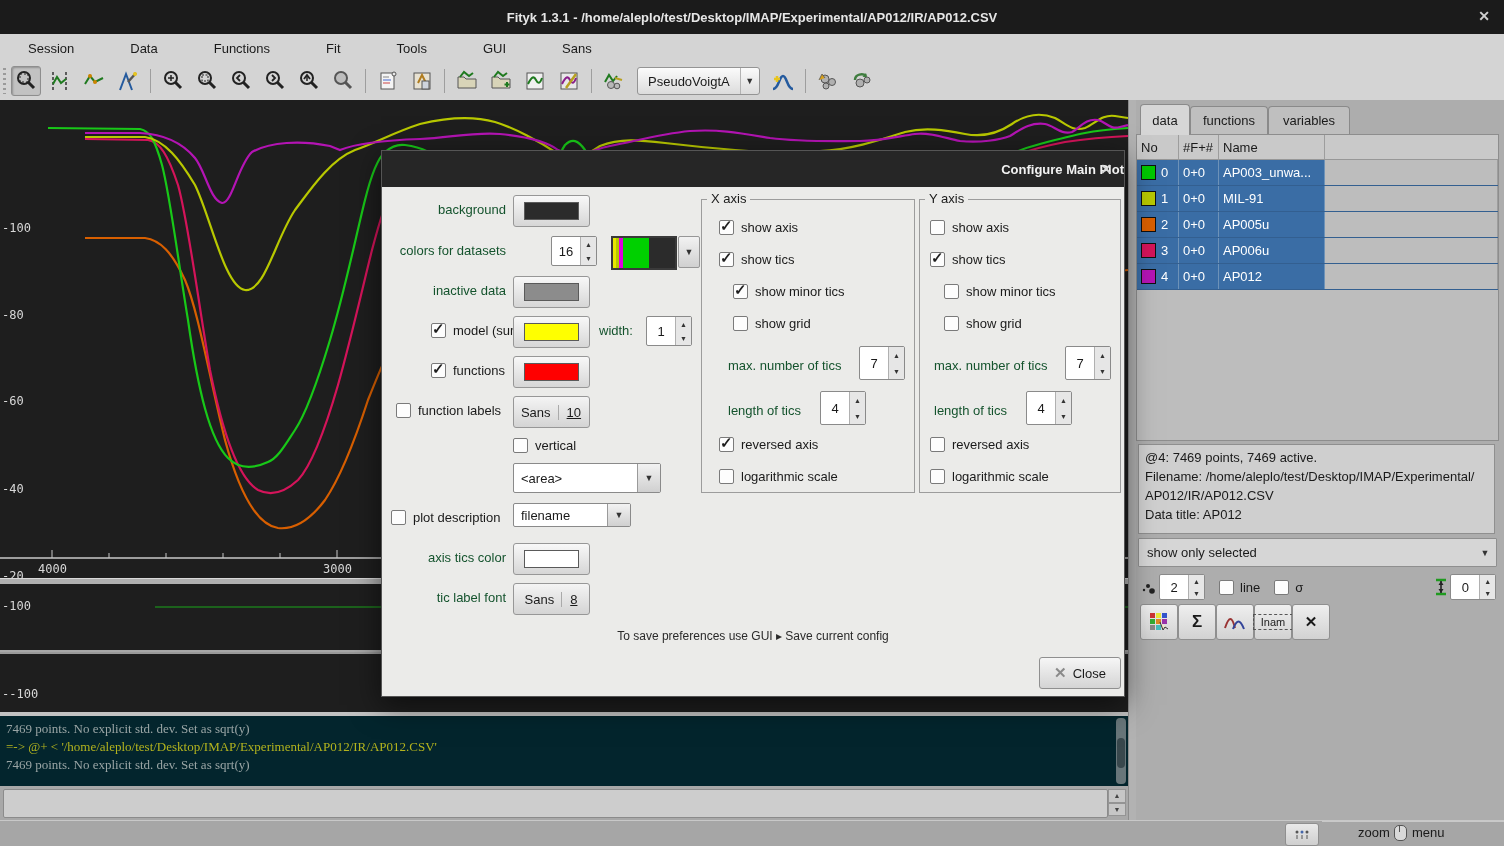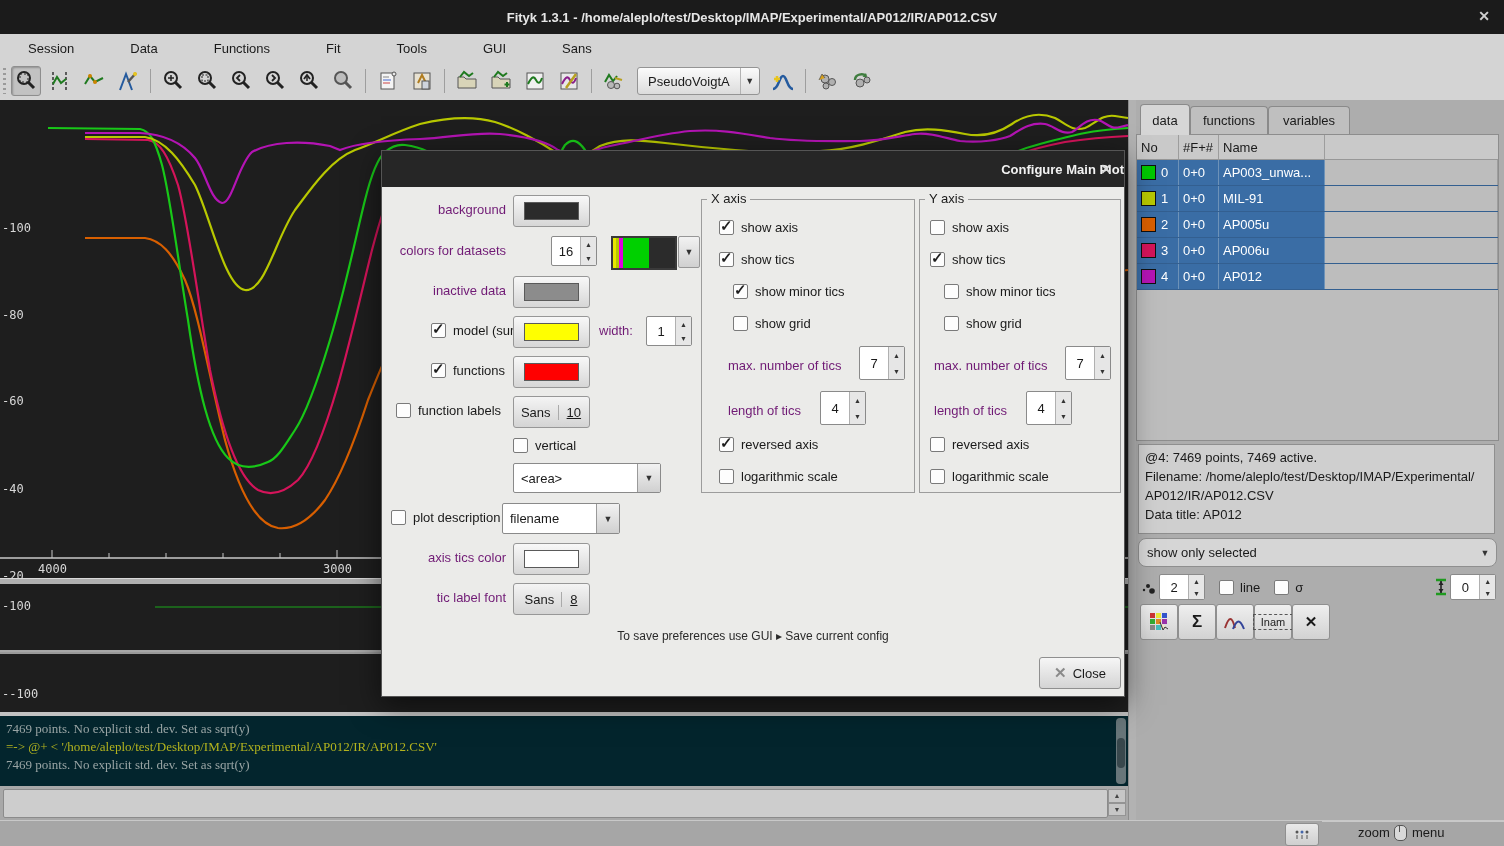--- a/index.html
+++ b/index.html
@@ -58,30 +58,30 @@
   .dtable .hrow{display:flex;background:#c9c9c9;border-bottom:1px solid #979797;height:24px;align-items:center;}
   .dtable .hcell{padding:0 4px;box-sizing:border-box;border-right:1px solid #9d9d9d;height:100%;display:flex;align-items:center;}
   .drow{display:flex;height:25px;background:#3a6da5;color:#fff;align-items:center;border-bottom:1px solid #335f90;}
   .dcell{padding:0 4px;box-sizing:border-box;height:100%;display:flex;align-items:center;border-right:1px solid #6d92b8;}
   .sw13{width:13px;height:13px;border:1px solid #101010;margin-right:5px;flex:none;}
   .c-no{width:42px;}
   .c-f{width:40px;}
   .c-name{width:106px;}
   .c-rest{flex:1;border-right:1px solid #9d9d9d;}
   .infobox{position:absolute;left:2px;top:344px;width:357px;height:90px;background:#cfcfcf;border:1px solid #8f8f8f;padding:3px 6px;box-sizing:border-box;line-height:19px;}
-  .sbcombo{position:absolute;left:2px;top:438px;width:357px;height:27px;background:#d6d6d6;border:1px solid #8f8f8f;border-radius:8px;display:flex;align-items:center;}
+  .sbcombo{position:absolute;left:2px;top:438px;width:357px;height:27px;background:#d6d6d6;border:1px solid #8f8f8f;border-radius:1px;display:flex;align-items:center;}
   .sbcombo .val{flex:1;padding:0 8px;}
   .sbcombo .arr{width:22px;text-align:center;font-size:9px;color:#333;}
   .ctrlrow{position:absolute;left:0;top:472px;width:368px;height:30px;display:flex;align-items:center;}
   .sqbtn{position:absolute;top:504px;width:36px;height:34px;background:linear-gradient(#efefef,#d2d2d2);border:1px solid #8f8f8f;border-radius:3px;display:flex;align-items:center;justify-content:center;font-weight:bold;}
   
   .dialog{left:381px;top:150px;width:742px;height:545px;background:#ebebe9;border:1px solid #555;box-shadow:0 8px 28px rgba(0,0,0,.55);z-index:50;}
   .dlg-title{position:absolute;left:0;top:0;width:100%;height:36px;background:#262626;color:#f2f2f2;display:flex;align-items:center;justify-content:flex-end;font-weight:bold;box-sizing:border-box;}
   .dlg-close{position:absolute;right:12px;top:10px;color:#dcdcdc;font-size:14px;}
-  .dlabel{position:absolute;text-align:right;color:#701a75;}
+  .dlabel{position:absolute;text-align:right;color:#14532d;}
   .swbtn{position:absolute;width:75px;height:30px;background:linear-gradient(#f8f8f8,#d6d6d6);border:1px solid #979797;border-radius:3px;display:flex;align-items:center;justify-content:center;}
   .swbtn .sw{width:53px;height:16px;border:1px solid #5a5a5a;}
   .cb{width:15px;height:15px;background:#fdfdfd;border:1px solid #7a7a7a;border-radius:2px;display:inline-block;position:relative;flex:none;box-sizing:border-box;}
   .cb.on::after{content:"✓";position:absolute;left:0px;top:-4px;font-size:15px;font-weight:bold;color:#1e1e1e;}
   .cbrow{position:absolute;display:flex;align-items:center;gap:7px;}
   .spin{position:absolute;display:flex;background:#fff;border:1px solid #8a8a8a;border-radius:2px;box-sizing:border-box;}
   .spin .val{display:flex;align-items:center;justify-content:center;padding:0 5px;min-width:18px;}
   .spin .btns{display:flex;flex-direction:column;border-left:1px solid #b0b0b0;width:15px;}
   .spin .btns span{flex:1;display:flex;align-items:center;justify-content:center;font-size:7px;color:#333;background:#e6e6e6;}
   .combo{position:absolute;display:flex;background:#fff;border:1px solid #8a8a8a;border-radius:2px;box-sizing:border-box;}
@@ -564,21 +564,21 @@
 
     <div class="combo" style="left:131px;top:312px;width:148px;height:30px">
       <span class="val">&lt;area&gt;</span>
       <span class="arr">▼</span>
     </div>
 
     <div class="cbrow" style="left:9px;top:359px">
       <span class="cb"></span>
       <span>plot description</span>
     </div>
-    <div class="combo" style="left:120px;top:352px;width:118px;height:31px">
+    <div class="combo" style="left:131px;top:352px;width:118px;height:24px">
       <span class="val">filename</span>
       <span class="arr">▼</span>
     </div>
 
     <span class="dlabel" style="right:618px;top:399px">axis  tics color</span>
     <div class="swbtn" style="left:131px;top:392px">
         <span class="sw" style="background:#ffffff"></span>
       </div>
 
     <span class="dlabel" style="right:618px;top:439px">tic label font</span>

